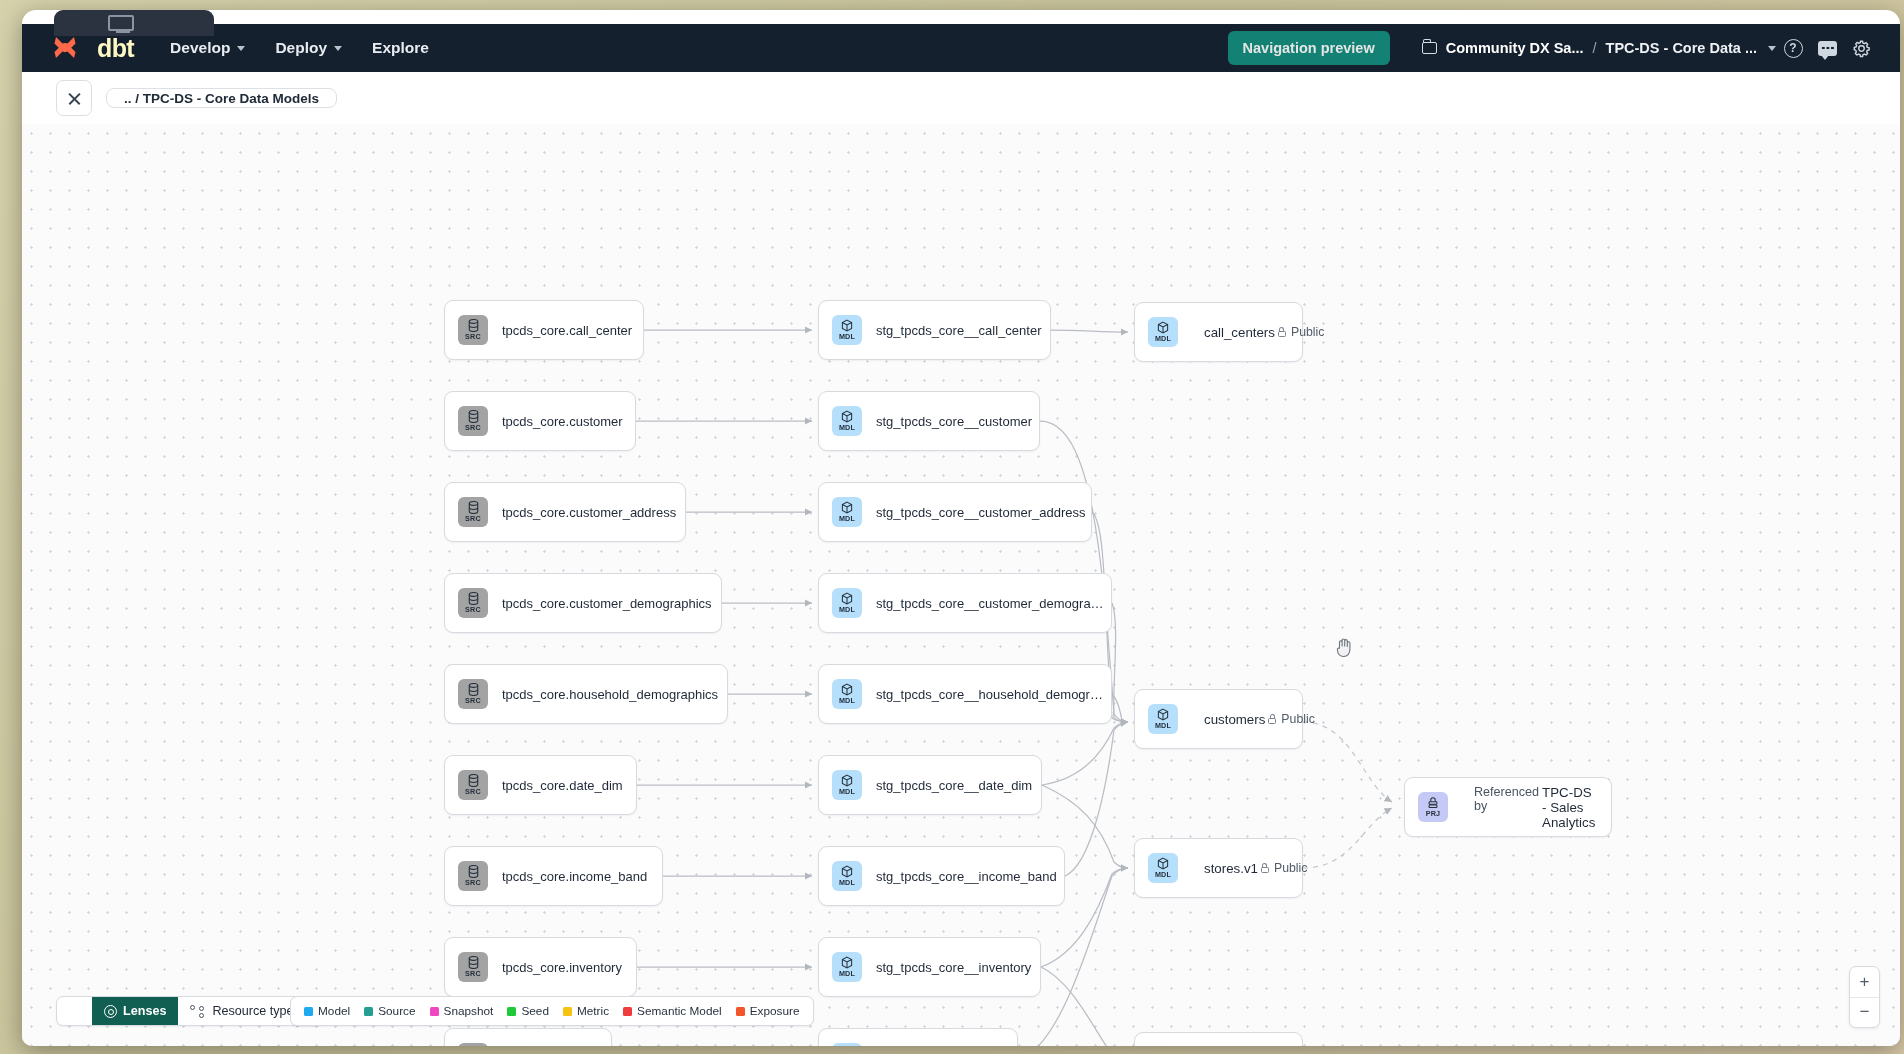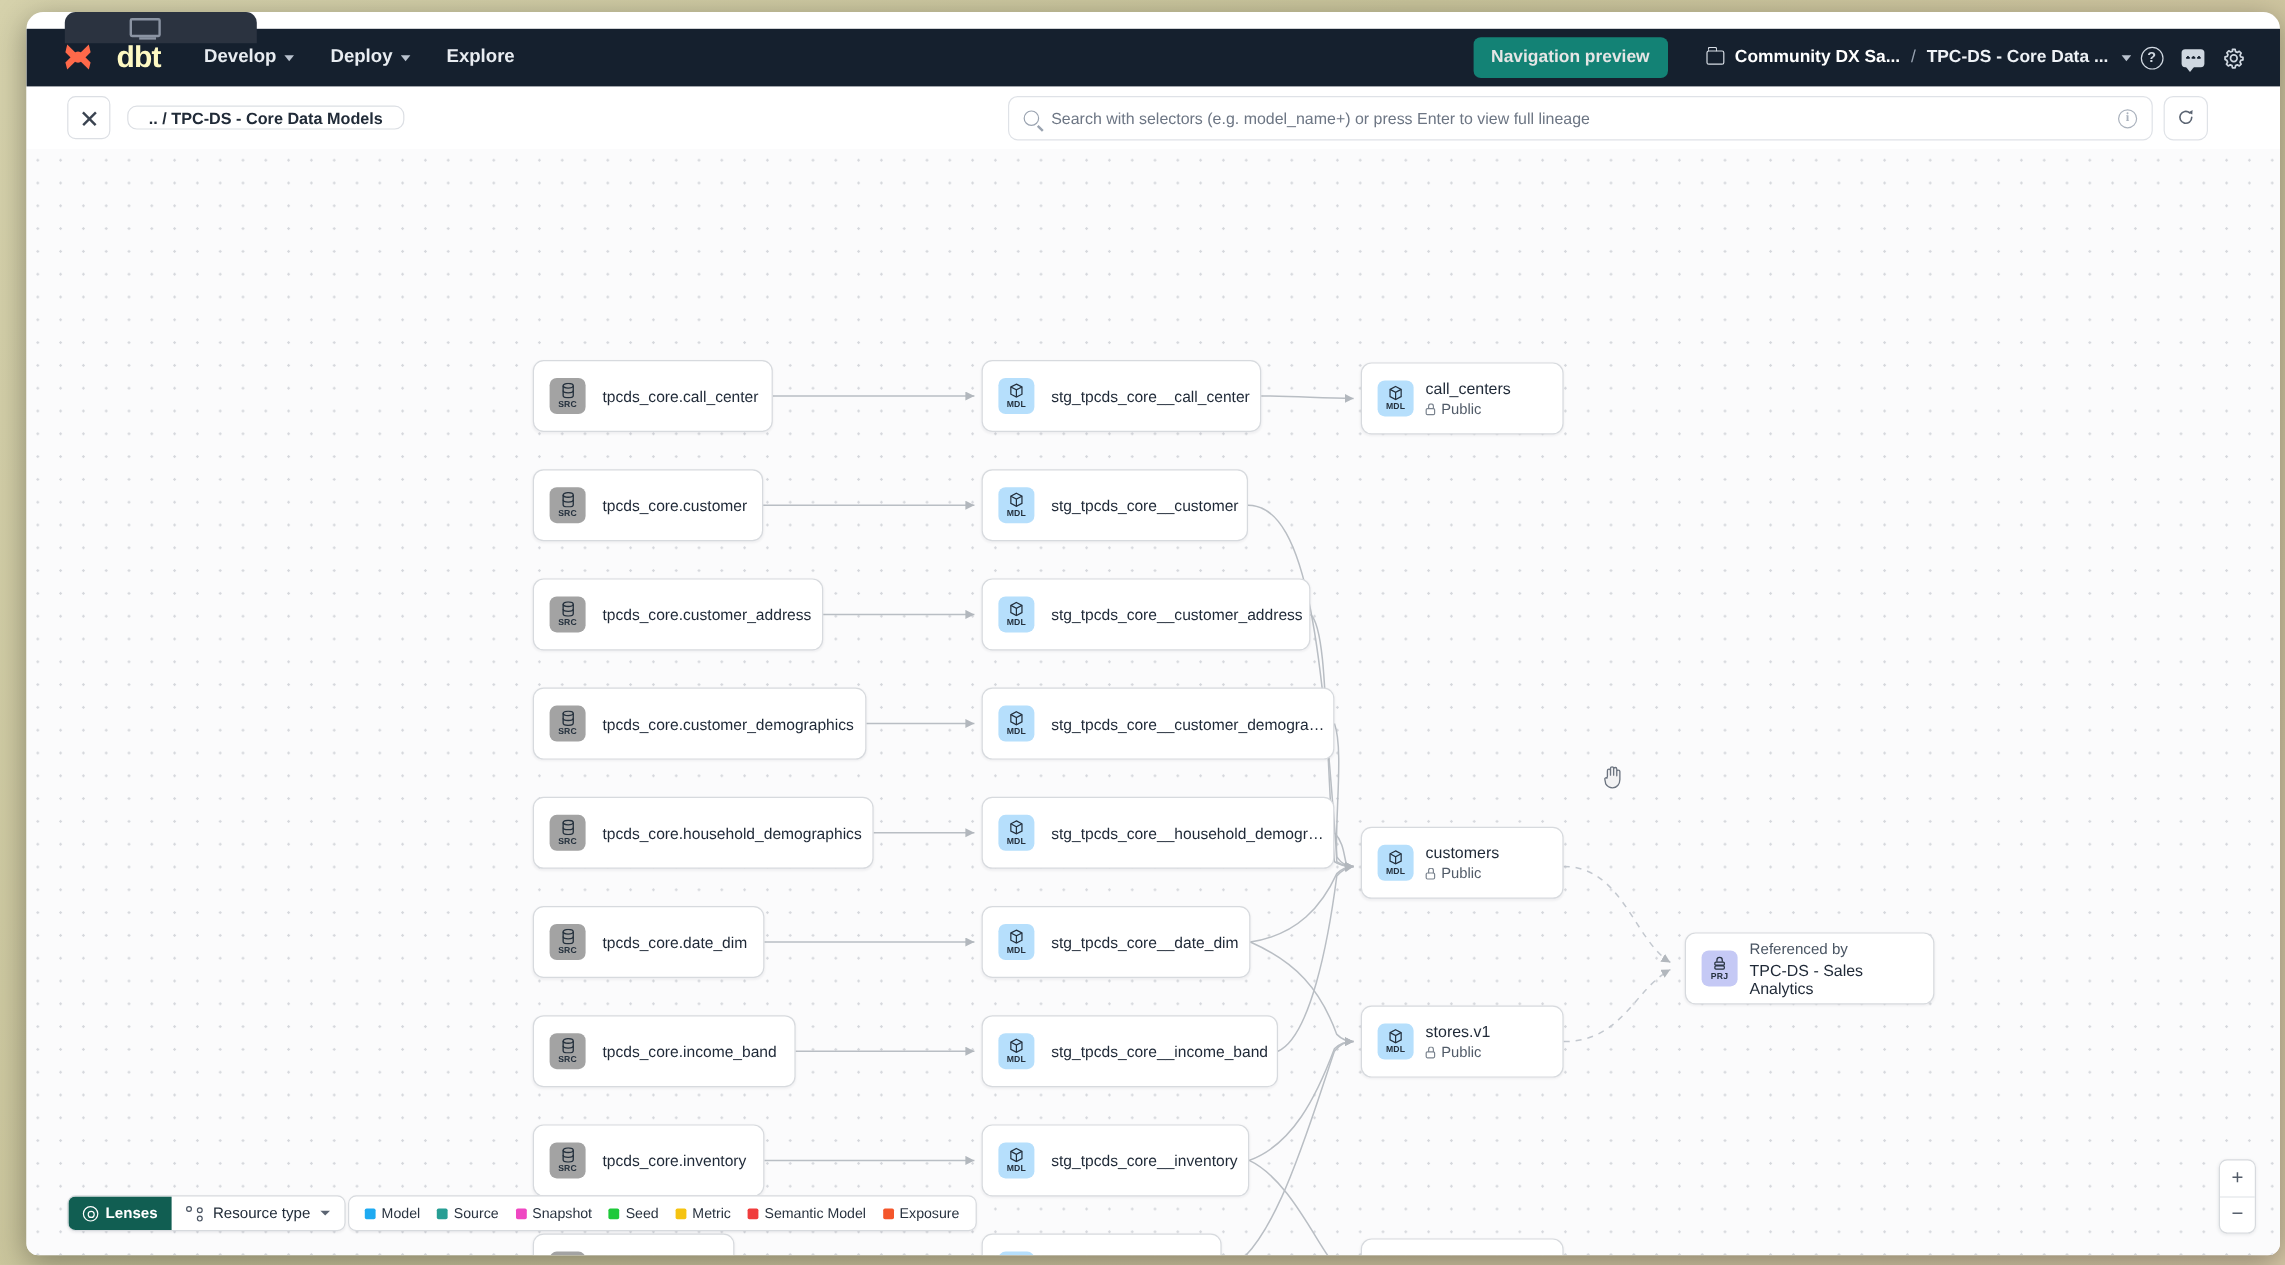--- a/index.html
+++ b/index.html
@@ -128,38 +128,38 @@
     width: 30px; height:30px; border-radius:6px; flex:none;
     display:flex; flex-direction:column; align-items:center; justify-content:center;
     gap:0px;
   }
   .badge.src { background:#a3a3a3; }
   .badge.mdl { background:#b6dffc; }
   .badge.prj { background:#c5c9f5; }
   .badge .bico { height:13px; display:flex;align-items:center;justify-content:center; }
   .badge .btxt { font-size:7.2px; font-weight:700; color:#24303d; letter-spacing:.2px; line-height:9px;}
   .node .label { margin-left: 14px; font-size: 13px; color:#1f2937; white-space:nowrap;}
-  .node.two .texts { margin-left:10px; display:flex;flex-direction:column; gap:3px;}
+  .node.two .texts { margin-left:26px; display:flex;flex-direction:row; gap:3px;}
   .node.two .t1 { font-size:13.3px; color:#1f2937; }
   .node.two .t2 { font-size:12.3px; color:#515b68; display:flex;align-items:center;gap:5px;}
   .lock { width:8px;height:10px;position:relative;flex:none;}
   .lock .body{position:absolute;bottom:0;left:0;width:8px;height:6px;border:1.2px solid #7b848f;border-radius:1.5px;}
   .lock .sh{position:absolute;top:0;left:1.5px;width:5px;height:5px;border:1.2px solid #7b848f;border-bottom:none;border-radius:3px 3px 0 0;}
 
   
   #grabcur { position:absolute; left:1313px; top:512px; width:20px;height:22px; pointer-events:none;}
 
   
   .lenses-group {
     position:absolute; left: 34px; bottom: 20px; height: 30px;
     display:flex; border:1px solid #d7dade; border-radius:7px; overflow:hidden;
     background:#fff; box-shadow:0 1px 2px rgba(16,24,40,.06);
   }
   .lenses-btn { background:#115e52; color:#fff; font-size:12.6px; font-weight:600;
-                display:flex;align-items:center;gap:6px; padding:0 12px; cursor:pointer;}
+                display:flex;align-items:center;gap:6px; padding:0 12px; cursor:pointer;margin-left:35px;}
   .lens-ic { width:13px;height:13px;border:1.5px solid #fff;border-radius:50%;position:relative;}
   .lens-ic:after{content:"";position:absolute;left:3.2px;top:3.2px;width:4px;height:4px;border:1.3px solid #fff;border-radius:50%;}
   .restype-btn { color:#222c39; font-size:12.6px; font-weight:500; display:flex;align-items:center;gap:8px;padding:0 12px;cursor:pointer;}
   .rt-ic { width:14px;height:13px;position:relative;}
   .rt-ic i{position:absolute;border:1.4px solid #4b5563;border-radius:50%;width:5px;height:5px;display:block;}
   .rt-ic i:nth-child(1){left:0;top:0;} .rt-ic i:nth-child(2){right:0;top:1px;} .rt-ic i:nth-child(3){right:0;bottom:0;}
   .rt-chev{width:0;height:0;border-left:4px solid transparent;border-right:4px solid transparent;border-top:4.5px solid #5b6472;}
   .legend {
     position:absolute; left: 268px; bottom:20px; height:30px;
     background:#fff; border:1px solid #d7dade; border-radius:7px;
@@ -239,33 +239,20 @@
         </div>
       </div>
     </div>
 
     <div id="toolbar">
       <div class="close-sq">
         <span class="xmark"></span>
       </div>
       <div class="crumb-pill">.. / TPC-DS - Core Data Models</div>
 
-      <div class="search-wrap">
-        <div class="search-box">
-          <span class="mag"></span>
-          <span class="search-ph">Search with selectors (e.g. model_name+) or press Enter to view full lineage</span>
-          <span class="info-ic">i</span>
-        </div>
-        <div class="refresh-btn">
-          <svg width="17" height="17" viewBox="0 0 24 24">
-            <path fill="none" stroke="#5b6472" stroke-width="1.9" stroke-linecap="round" d="M19 11a7 7 0 11-2.4-5.3"></path>
-            <path fill="#5b6472" d="M20 2.4l-.4 5.1-4.6-2.1z"></path>
-          </svg>
-        </div>
-      </div>
     </div>
 
     <div id="canvas">
 
       <svg id="edges">
         <defs>
           <marker id="ar" markerWidth="7" markerHeight="7" refX="6" refY="3" orient="auto">
             <path d="M0,0 L6,3 L0,6 z" fill="#b2b7bd"></path>
           </marker>
         </defs>

